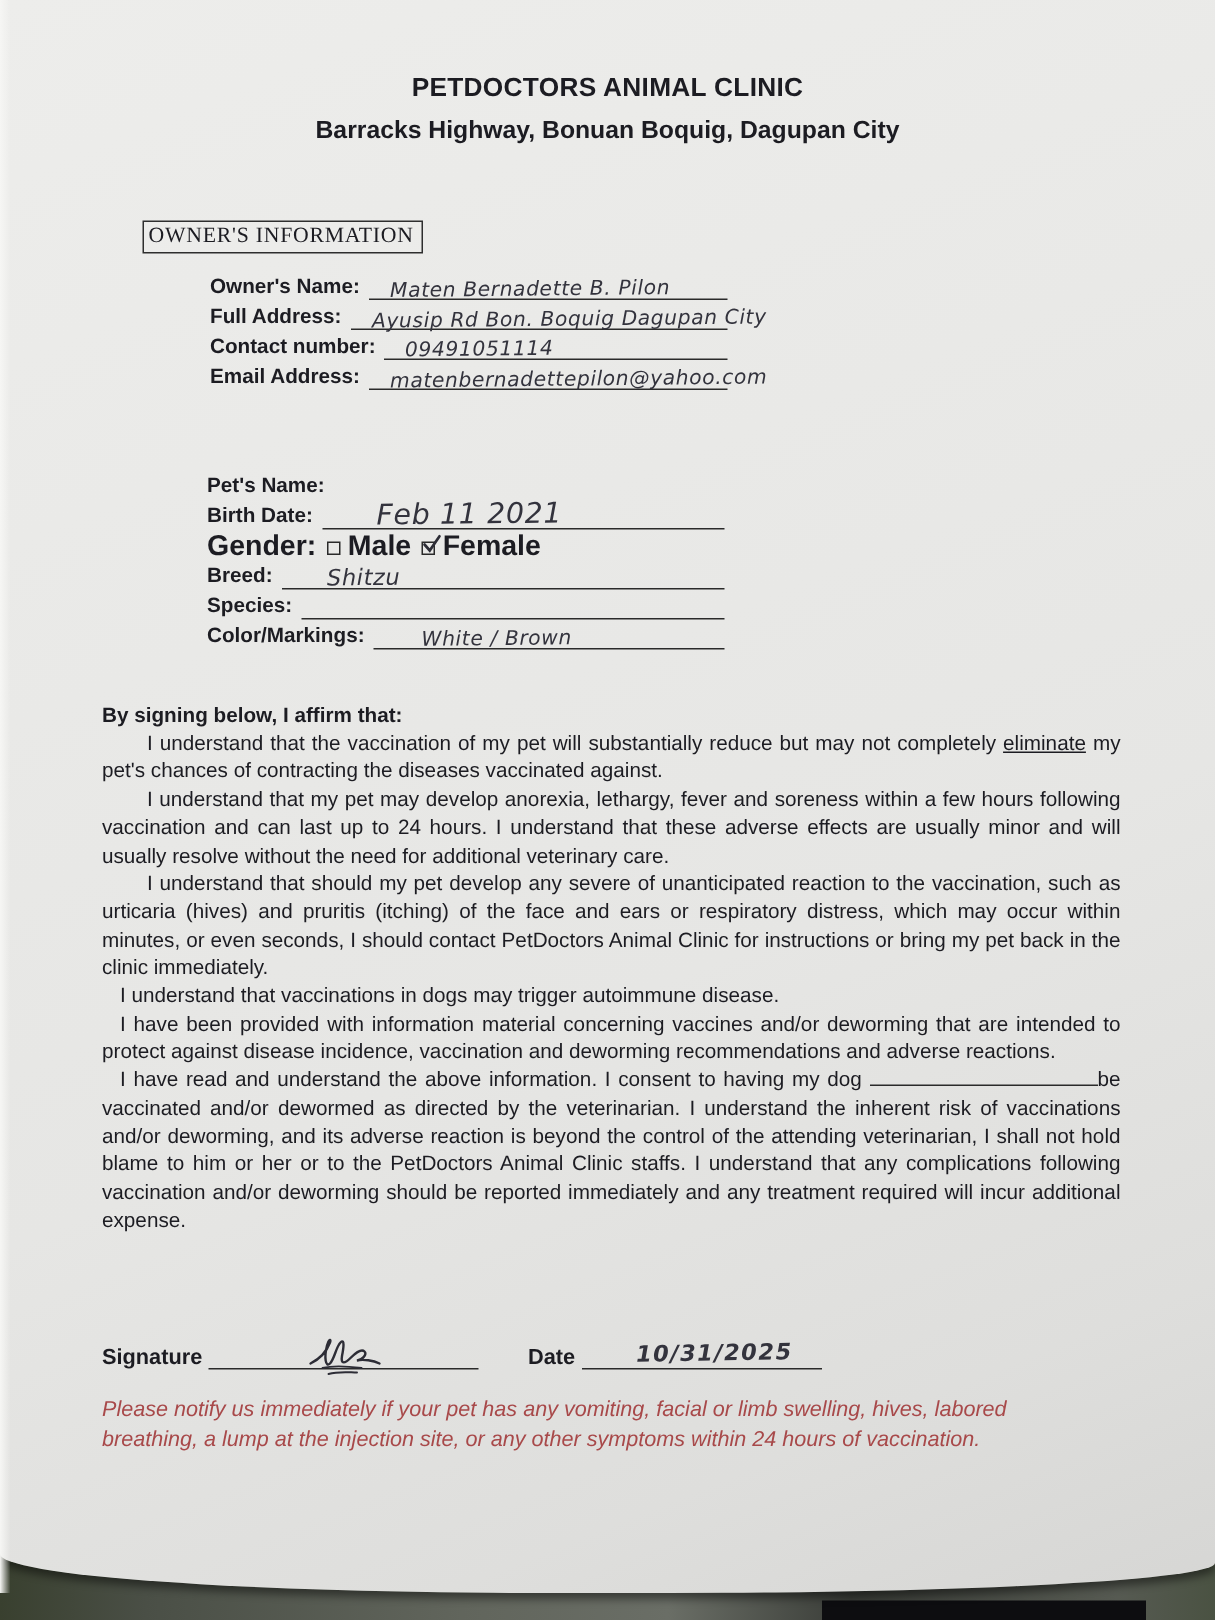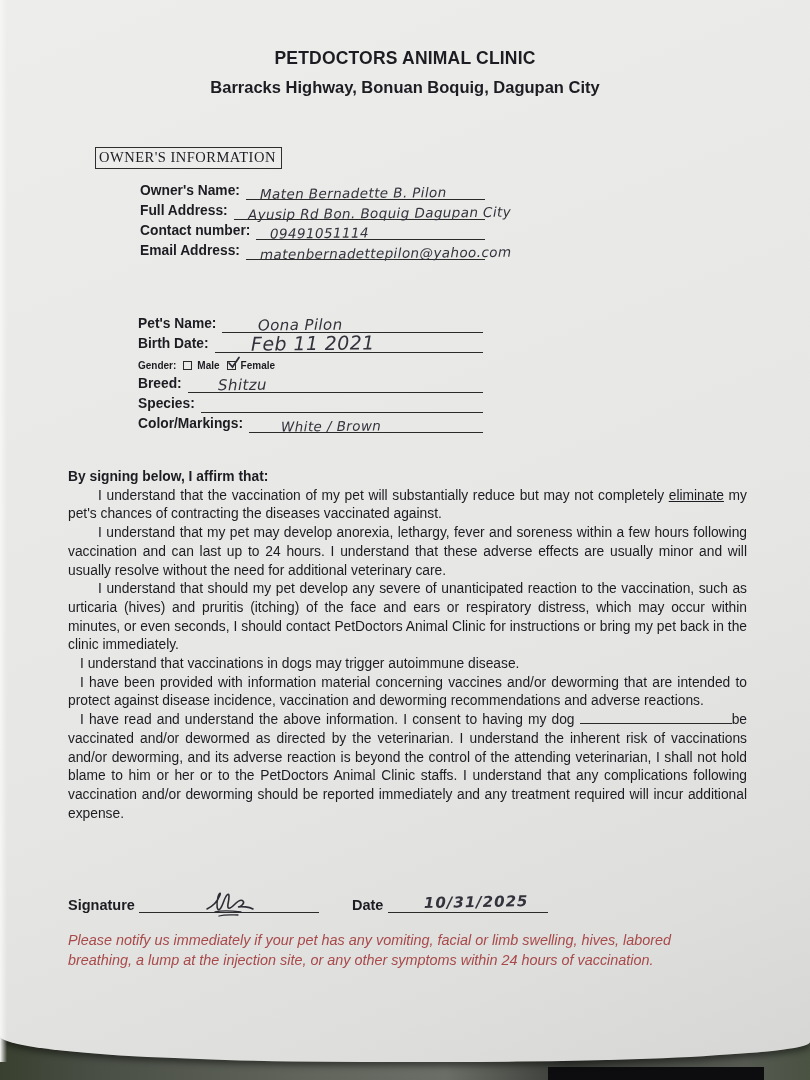--- a/index.html
+++ b/index.html
@@ -65,21 +65,21 @@
   }
   .hw {
     font-family:"DejaVu Sans", sans-serif; font-style:italic;
     color:#33333d; white-space:nowrap;
   }
   .hw-value {
     position:absolute; left:14px; bottom:-2px; font-size:13.5px;
     transform:rotate(-0.6deg); letter-spacing:.4px;
   }
   
-  .gender-row { display:flex; align-items:center; height:20px; font-weight:bold; font-size:10px; }
+  .gender-row { display:flex; align-items:center; height:20px; font-weight:bold; font-size:19px; }
   .checkbox {
     display:inline-block; width:9px; height:9px; border:1.6px solid #2a2a2a;
     margin:0 5px 0 7px; position:relative; background:transparent;
   }
   .checkbox .tick {
     position:absolute; left:-2px; top:-7px; width:16px; height:16px;
   }
 
   
   .bodytext {
@@ -158,23 +158,20 @@
         <span class="field-label">Email Address:</span>
         <span class="field-line">
           <span class="hw hw-value">matenbernadettepilon@yahoo.com</span>
         </span>
       </div>
     </div>
 
     <div class="fields pet-fields">
       <div class="field-row">
         <span class="field-label">Pet's Name:</span>
-        <span class="field-line">
-          <span class="hw hw-value" style="left:36px; font-size:15px;">Oona Pilon</span>
-        </span>
       </div>
       <div class="field-row">
         <span class="field-label">Birth Date:</span>
         <span class="field-line">
           <span class="hw hw-value" style="left:36px; font-size:19px;">Feb 11 2021</span>
         </span>
       </div>
       <div class="gender-row">
         <span>Gender:</span>
         <span class="checkbox"></span>

